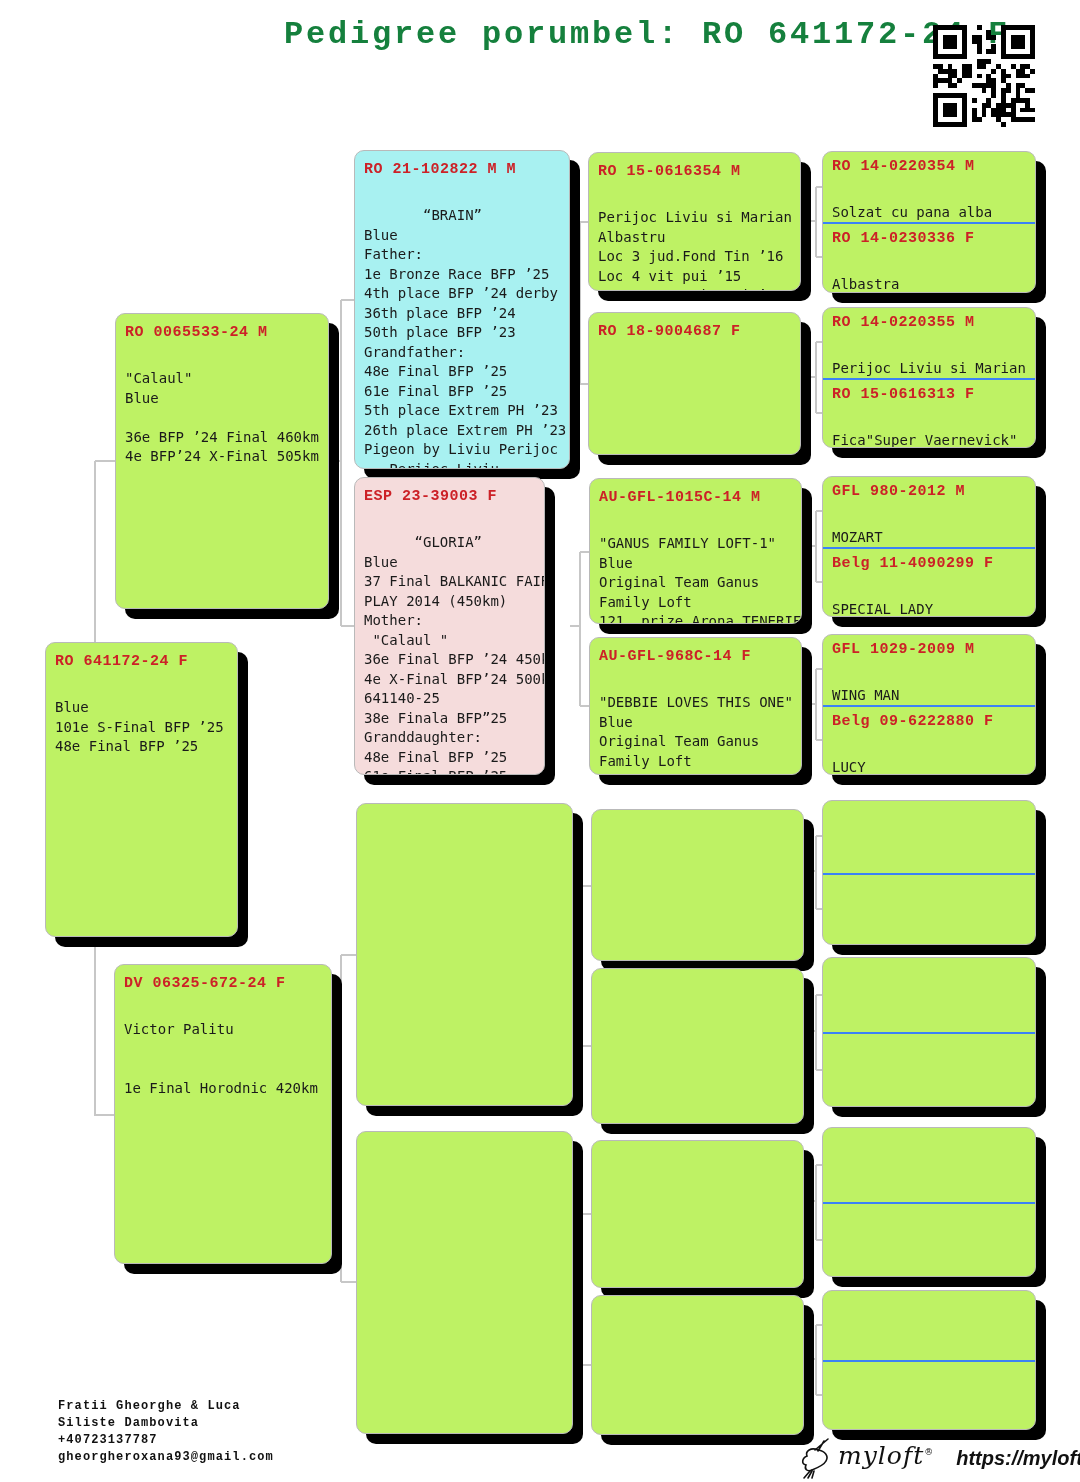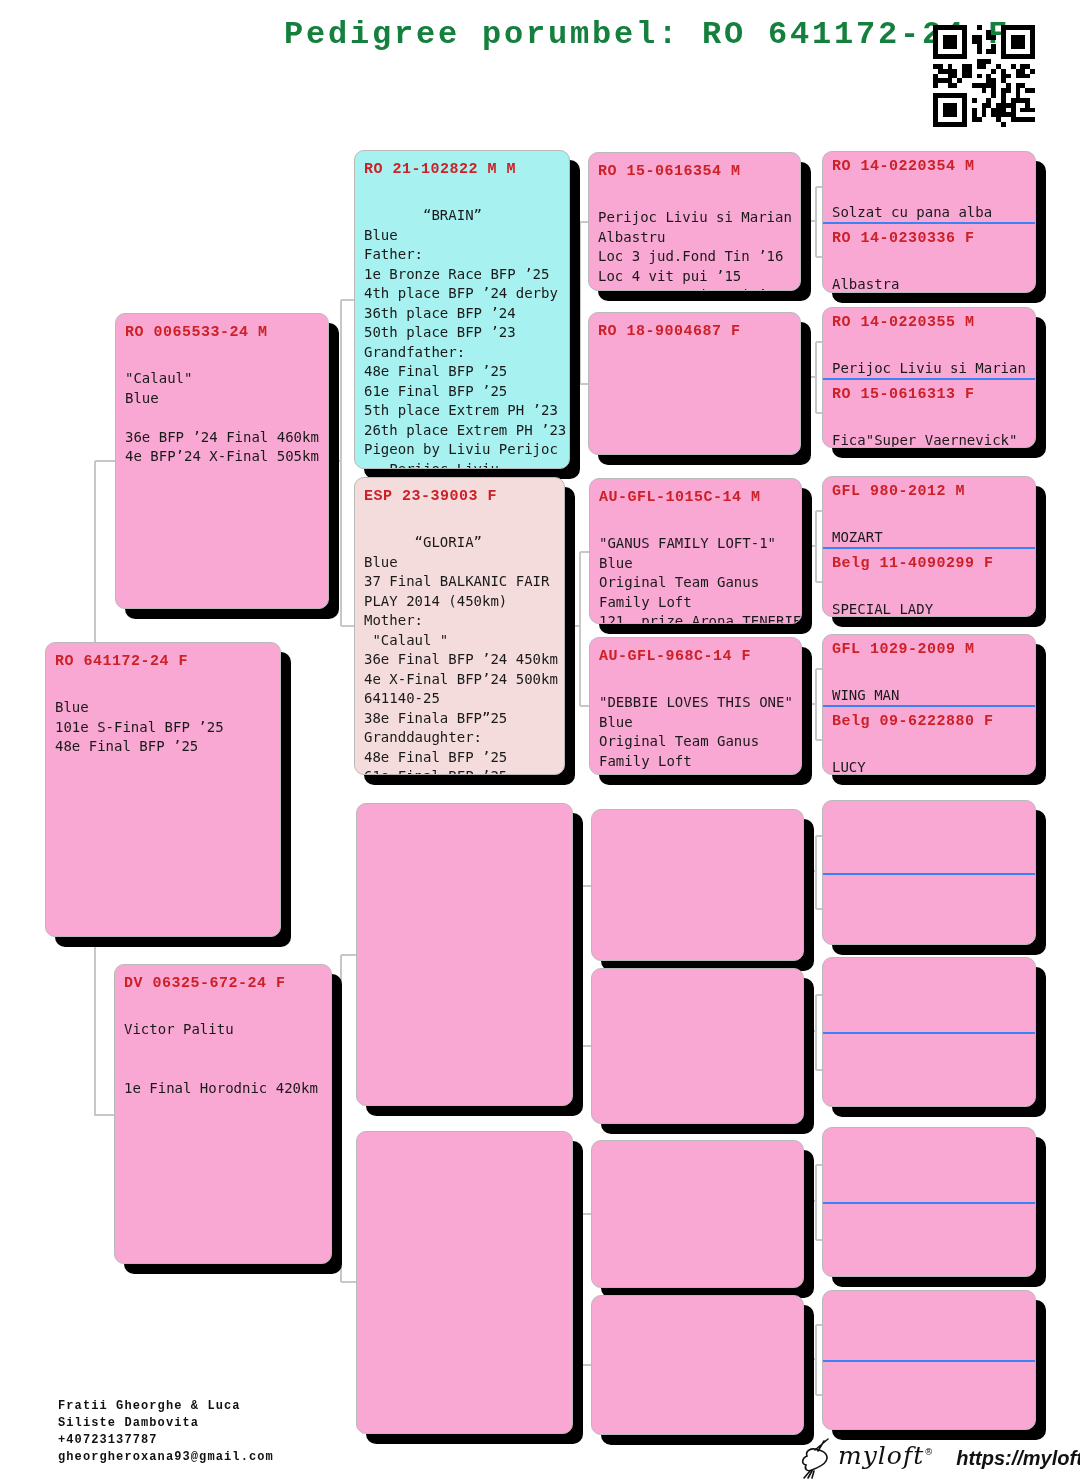--- a/index.html
+++ b/index.html
@@ -7,21 +7,21 @@
        font-family:"DejaVu Sans Mono",monospace;color:#1a1a1a;overflow:hidden;}
 
   .page-title{position:absolute;left:284px;top:16px;
        font-family:"Liberation Mono",monospace;font-weight:bold;
        font-size:32px;letter-spacing:2.8px;color:#15803d;white-space:pre;}
 
   .qr{position:absolute;left:933px;top:25px;width:102px;height:102px;}
 
   svg.connectors{position:absolute;left:0;top:0;z-index:1;}
 
-  .pbox{position:absolute;z-index:2;background:#f9a8d4;border:1px solid #b9b9b9;
+  .pbox{position:absolute;z-index:2;background:#bef264;border:1px solid #b9b9b9;
         border-radius:10px;box-shadow:10px 10px 0 #000;
         padding:8px 9px;overflow:hidden;box-sizing:border-box;
         font-size:14px;line-height:19.5px;}
   .pbox .hdr{font-family:"Liberation Mono",monospace;font-weight:bold;
         color:#cc2127;font-size:15px;letter-spacing:.5px;
         margin:1px 0 6px;white-space:pre;line-height:20px;}
   .pbox .body{white-space:pre;margin-top:26px;}
   .cyan{background:#a8f1f1;}
   .pink{background:#f5dcdc;}
 
@@ -74,21 +74,21 @@
       <rect x="2" y="2" width="3" height="3"></rect>
     <rect x="14" y="0" width="7" height="7"></rect>
       <rect x="15" y="1" width="5" height="5" fill="#fff"></rect>
       <rect x="16" y="2" width="3" height="3"></rect>
     <rect x="0" y="14" width="7" height="7"></rect>
       <rect x="1" y="15" width="5" height="5" fill="#fff"></rect>
       <rect x="2" y="16" width="3" height="3"></rect>
   </g>
 </svg>
 
-<div class="pbox" style="left:45px;top:642px;width:236px;height:295px">
+<div class="pbox" style="left:45px;top:642px;width:193px;height:295px">
   <div class="hdr">RO 641172-24 F</div>
   <div class="body">Blue
 101e S-Final BFP ’25
 48e Final BFP ’25</div>
 </div>
 
 <div class="pbox" style="left:115px;top:313px;width:214px;height:296px">
   <div class="hdr">RO 0065533-24 M</div>
   <div class="body">"Calaul"
 Blue
@@ -114,21 +114,21 @@
 36th place BFP ’24
 50th place BFP ’23
 Grandfather:
 48e Final BFP ’25
 61e Final BFP ’25
 5th place Extrem PH ’23
 26th place Extrem PH ’23
 Pigeon by Liviu Perijoc
    Perijoc Liviu</div>
 </div>
-<div class="pbox pink" style="left:354px;top:477px;width:211px;height:298px">
+<div class="pbox pink" style="left:354px;top:477px;width:191px;height:298px">
   <div class="hdr">ESP 23-39003 F</div>
   <div class="body">      “GLORIA”
 Blue
 37 Final BALKANIC FAIR
 PLAY 2014 (450km)
 Mother:
  "Calaul "
 36e Final BFP ’24 450km
 4e X-Final BFP’24 500km
 641140-25

